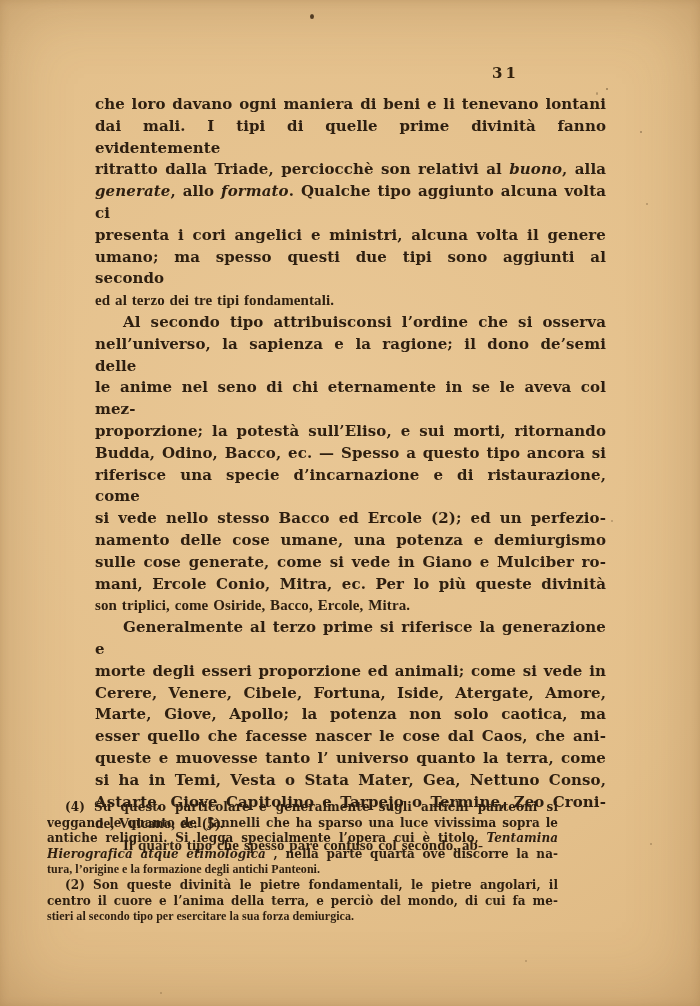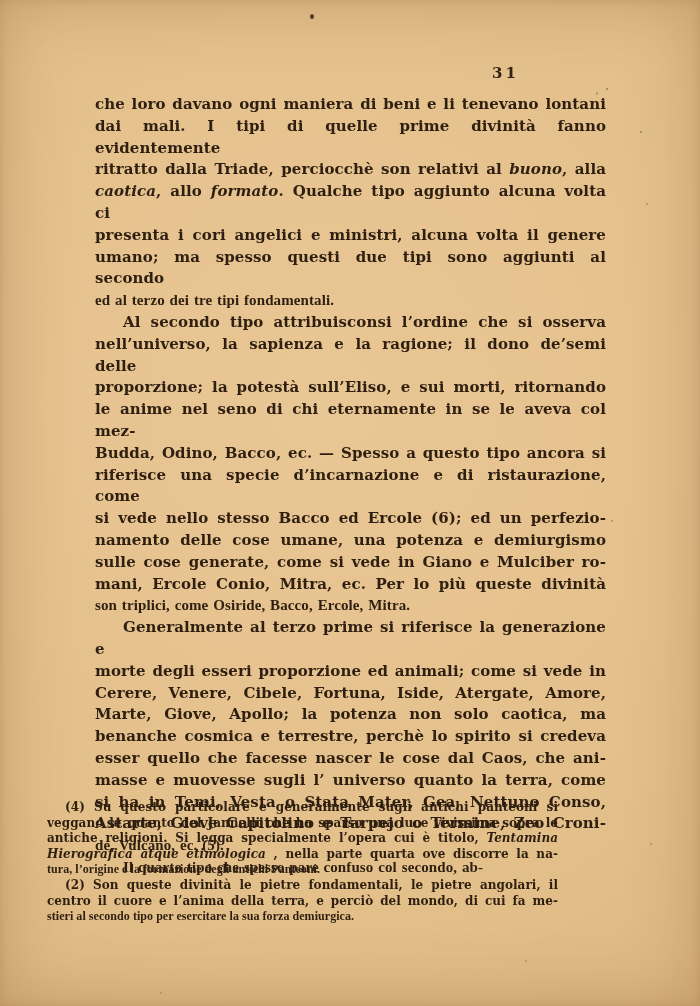--- a/index.html
+++ b/index.html
@@ -63,42 +63,41 @@
 </head>
 <body>
 
 <div class="page">
   <div class="page-number">31</div>
 
   <div class="body-text">
       <div class="line"><span>che loro davano ogni maniera di beni e li tenevano lontani</span></div>
       <div class="line"><span>dai mali. I tipi di quelle prime divinità fanno evidentemente</span></div>
       <div class="line"><span>ritratto dalla Triade, perciocchè son relativi al </span><i>buono</i><span>, alla</span></div>
-      <div class="line"><i>caotica</i><span>, allo </span><i>formato</i><span>. Qualche tipo aggiunto alcuna volta ci</span></div>
+      <div class="line"><i>generate</i><span>, allo </span><i>formato</i><span>. Qualche tipo aggiunto alcuna volta ci</span></div>
       <div class="line"><span>presenta i cori angelici e ministri, alcuna volta il genere</span></div>
       <div class="line"><span>umano; ma spesso questi due tipi sono aggiunti al secondo</span></div>
       <div class="line last"><span>ed al terzo dei tre tipi fondamentali.</span></div>
       <div class="line indent"><span>Al secondo tipo attribuisconsi l’ordine che si osserva</span></div>
       <div class="line"><span>nell’universo, la sapienza e la ragione; il dono de’semi delle</span></div>
+      <div class="line"><span>le anime nel seno di chi eternamente in se le aveva col mez-</span></div>
       <div class="line"><span>proporzione; la potestà sull’Eliso, e sui morti, ritornando</span></div>
-      <div class="line"><span>le anime nel seno di chi eternamente in se le aveva col mez-</span></div>
       <div class="line"><span>Budda, Odino, Bacco, ec. — Spesso a questo tipo ancora si</span></div>
       <div class="line"><span>riferisce una specie d’incarnazione e di ristaurazione, come</span></div>
-      <div class="line"><span>si vede nello stesso Bacco ed Ercole (6); ed un perfezio-</span></div>
+      <div class="line"><span>si vede nello stesso Bacco ed Ercole (2); ed un perfezio-</span></div>
       <div class="line"><span>namento delle cose umane, una potenza e demiurgismo</span></div>
       <div class="line"><span>sulle cose generate, come si vede in Giano e Mulciber ro-</span></div>
       <div class="line"><span>mani, Ercole Conio, Mitra, ec. Per lo più queste divinità</span></div>
       <div class="line last"><span>son triplici, come Osiride, Bacco, Ercole, Mitra.</span></div>
       <div class="line indent"><span>Generalmente al terzo prime si riferisce la generazione e</span></div>
       <div class="line"><span>morte degli esseri proporzione ed animali; come si vede in</span></div>
       <div class="line"><span>Cerere, Venere, Cibele, Fortuna, Iside, Atergate, Amore,</span></div>
       <div class="line"><span>Marte, Giove, Apollo; la potenza non solo caotica, ma</span></div>
-      <div class="line"><span>benanche cosmica e terrestre, perchè lo spirito si credeva</span></div>
       <div class="line"><span>esser quello che facesse nascer le cose dal Caos, che ani-</span></div>
-      <div class="line"><span>masse e muovesse sugli l’ universo quanto la terra, come</span></div>
+      <div class="line"><span>queste e muovesse tanto l’ universo quanto la terra, come</span></div>
       <div class="line"><span>si ha in Temi, Vesta o Stata Mater, Gea, Nettuno Conso,</span></div>
       <div class="line"><span>Astarte, Giove Capitolino e Tarpejo o Termine, Zeo Croni-</span></div>
       <div class="line last"><span>de, Vulcano, ec. (5).</span></div>
       <div class="line last indent"><span>Il quarto tipo che spesso pare confuso col secondo, ab-</span></div>
     </div>
 
   <div class="footnotes">
       <div class="line indent"><span>(4) Su questo particolare e generalmente sugli antichi panteoni si</span></div>
       <div class="line"><span>veggano le quanto del Jannelli che ha sparso una luce vivissima sopra le</span></div>
       <div class="line"><span>antiche religioni. Si legga specialmente l’opera cui è titolo, </span><i>Tentamina</i></div>

